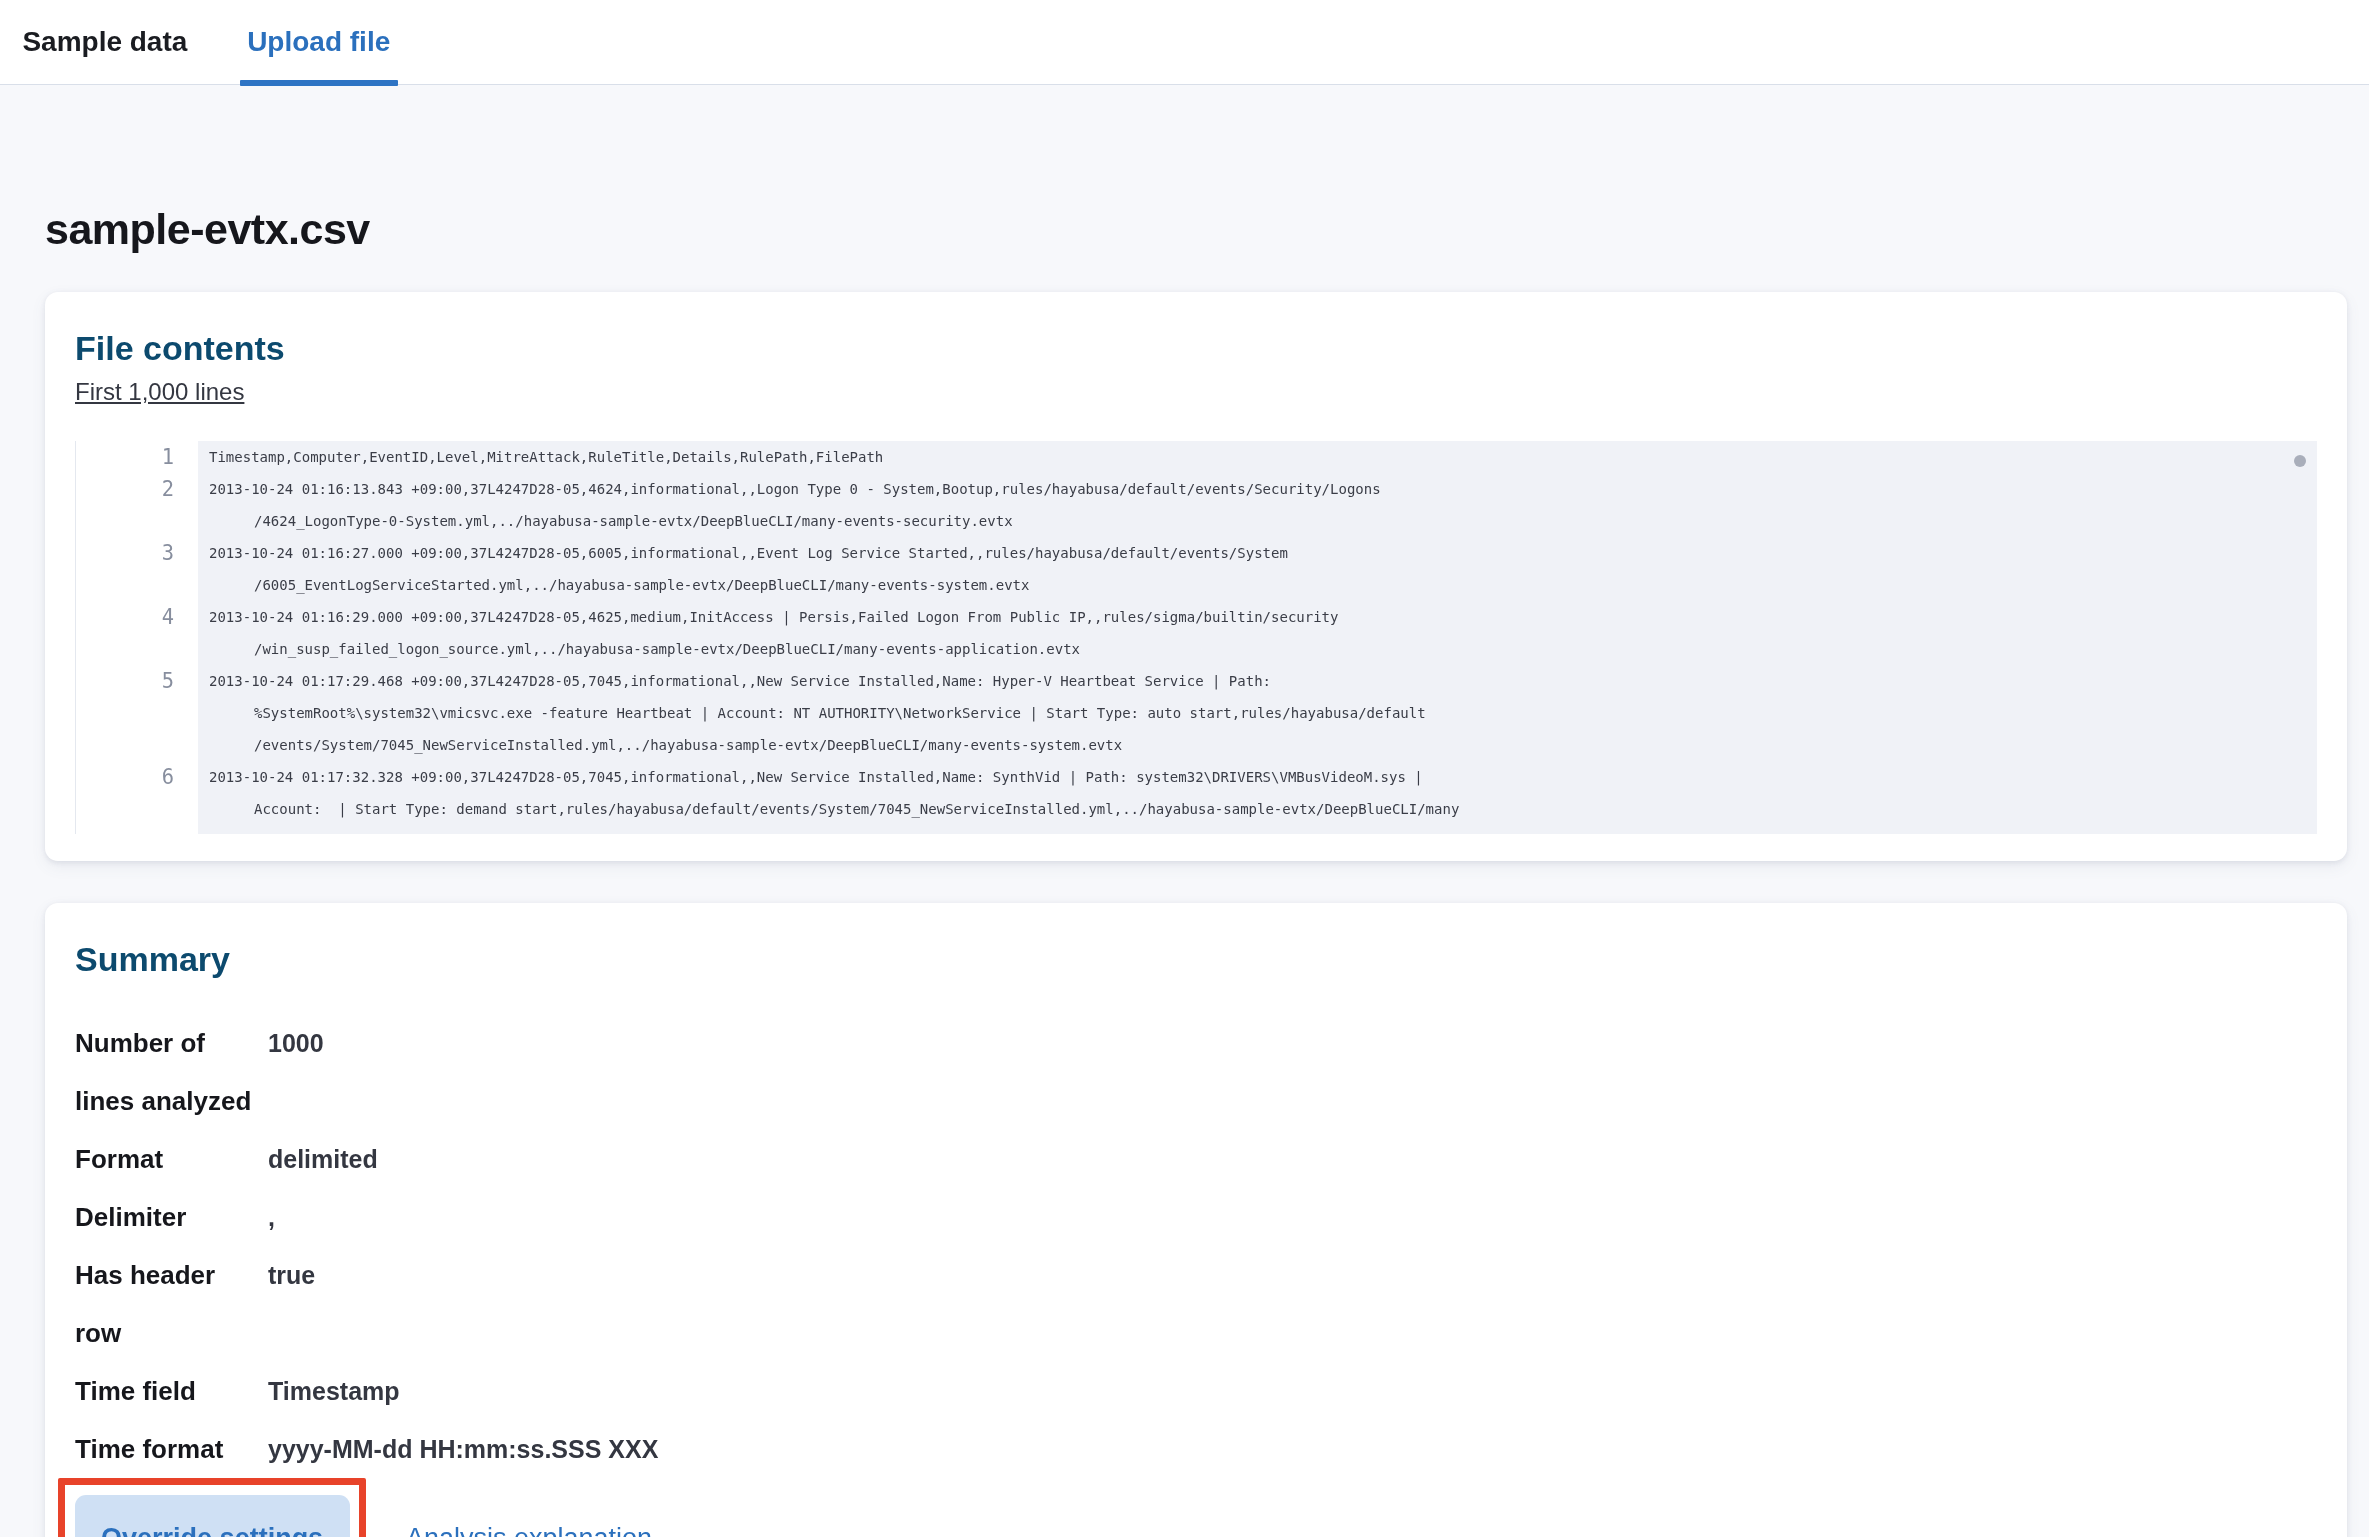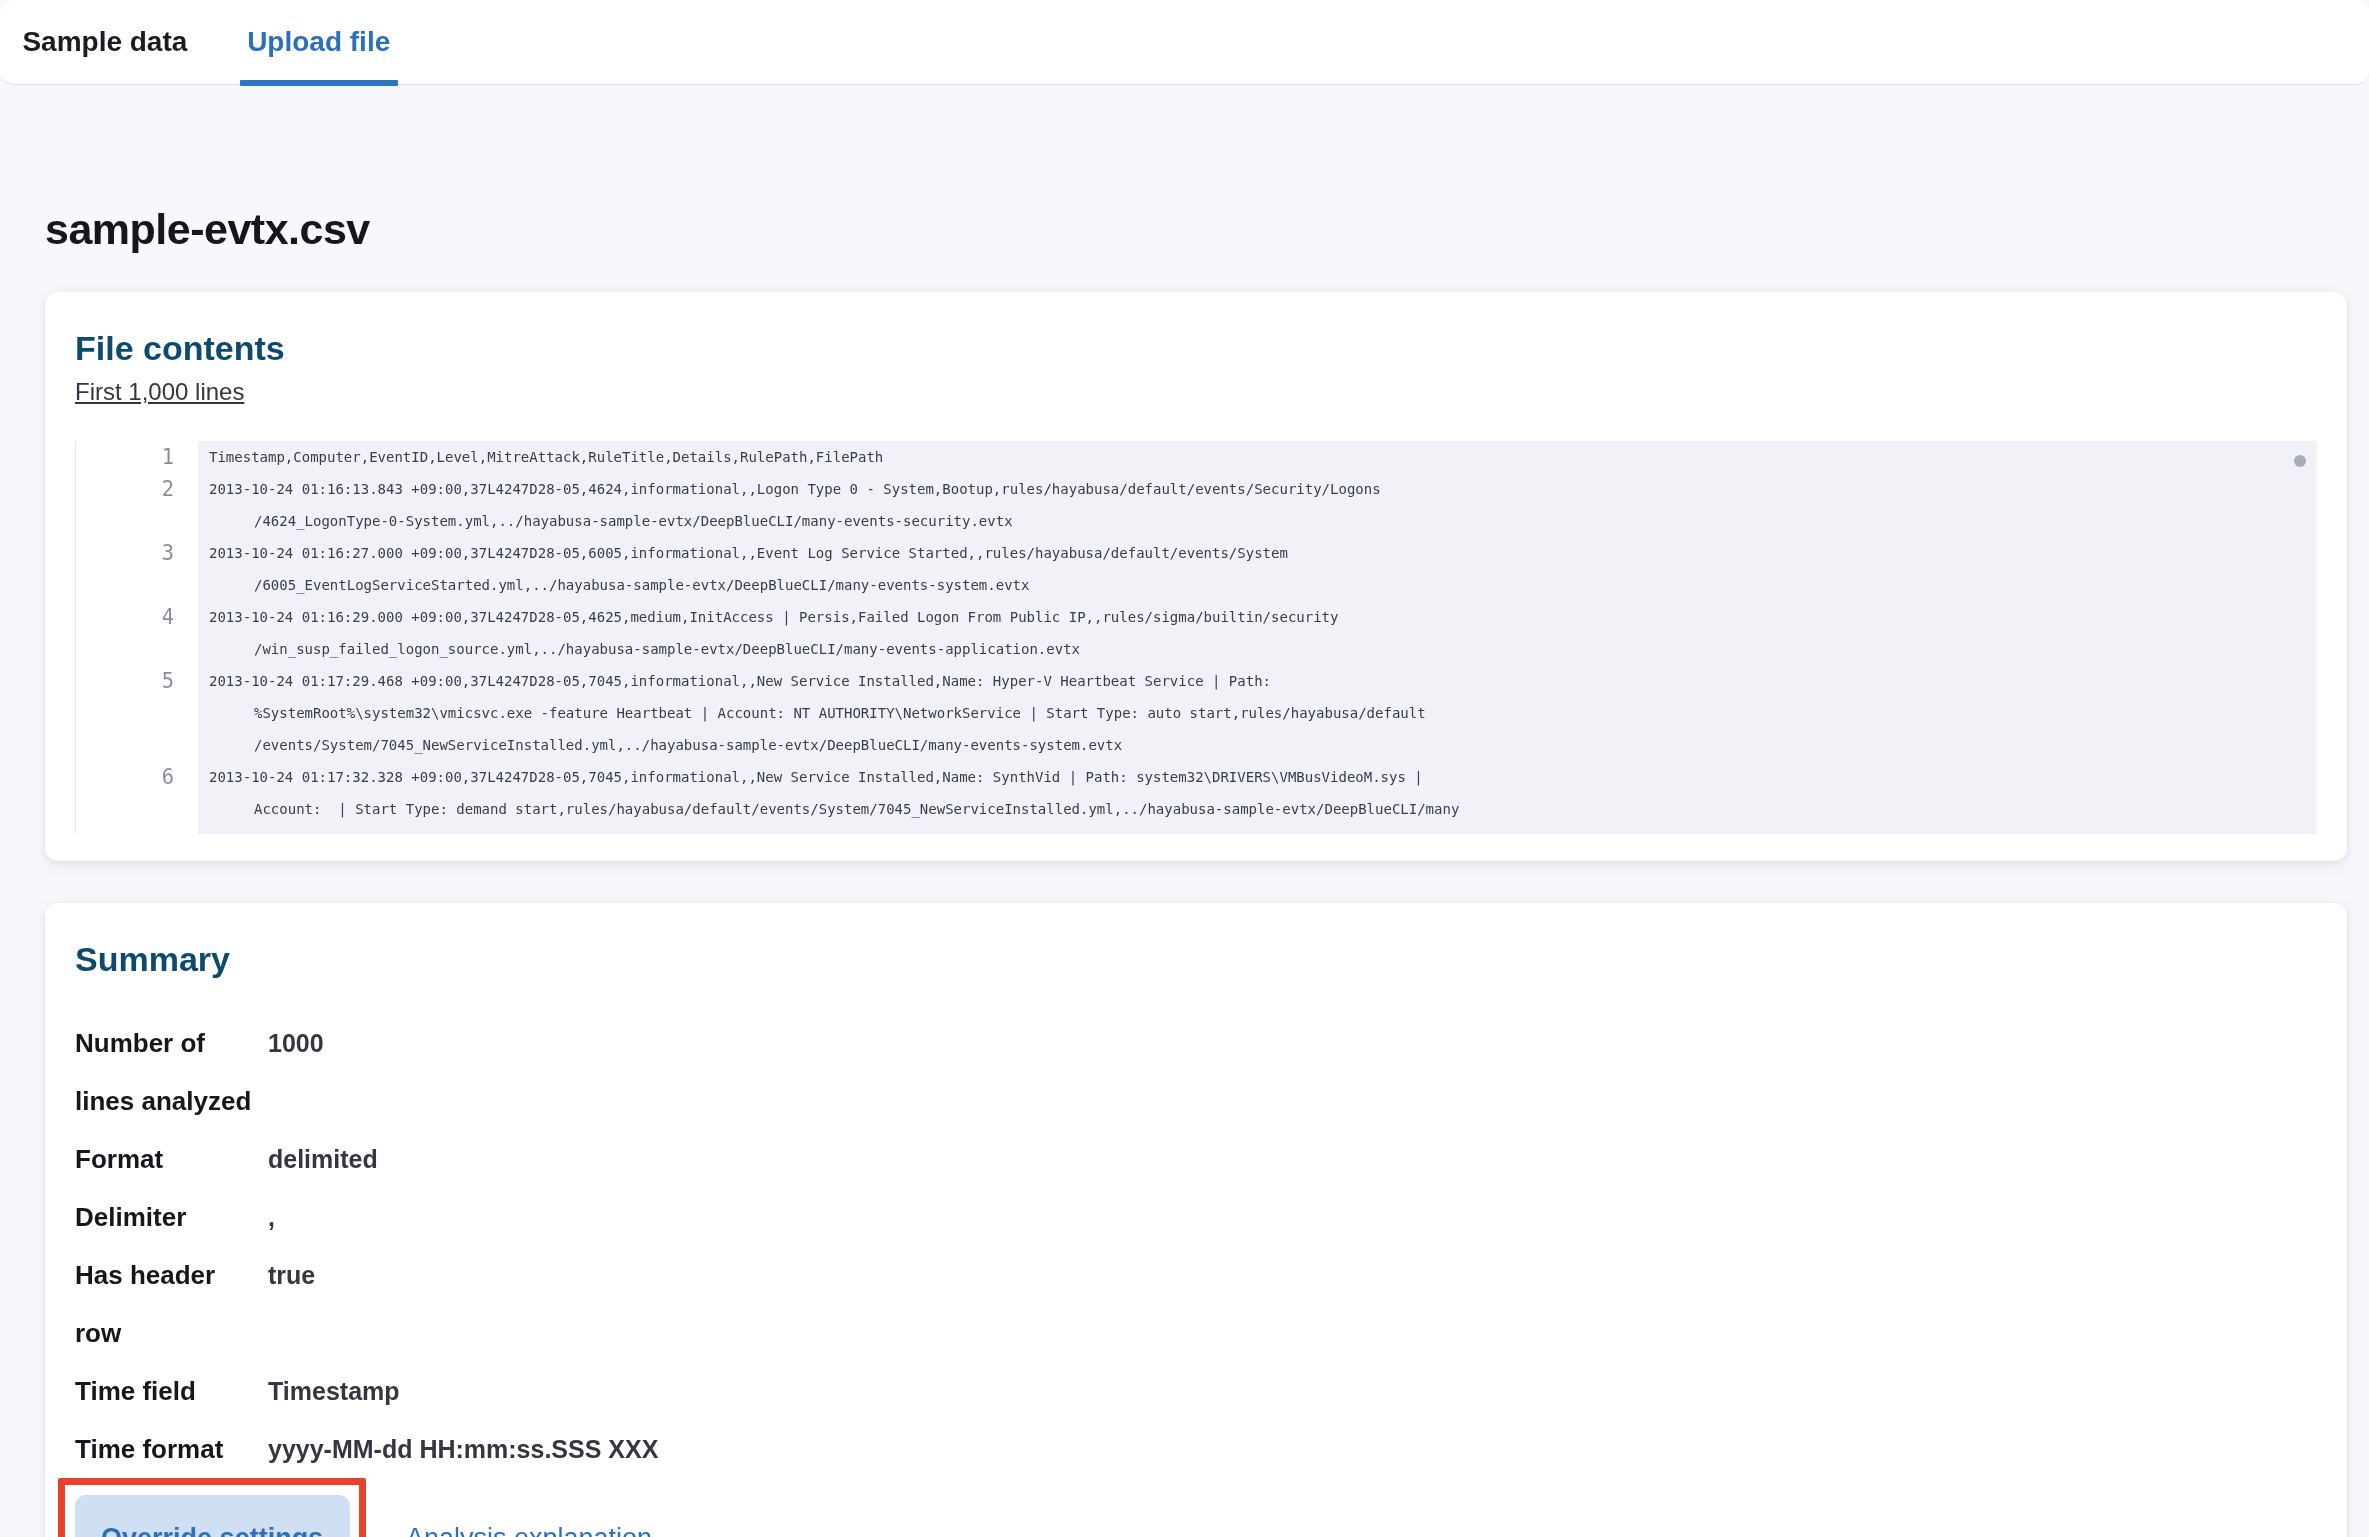--- a/index.html
+++ b/index.html
@@ -3,21 +3,21 @@
 <meta charset="utf-8">
 <style>
   html, body { margin:0; padding:0; background:#f7f8fb; }
   body {
     width:2369px; height:1538px; overflow:hidden; position:relative;
     font-family:"Liberation Sans","DejaVu Sans",sans-serif; color:#1a1c21;
   }
   
   .tabbar {
     background:#ffffff; height:84px; border-bottom:1.9px solid #d9dfe9;
-    display:flex; align-items:stretch; padding:0 15px;border-radius:14px;
+    display:flex; align-items:stretch; padding:0 15px;
   }
   .tab {
     font-size:28px; font-weight:700; display:flex; align-items:center;
     padding:0 7.4px; position:relative; cursor:pointer; color:#1a1c21;
   }
   .tab + .tab { margin-left:45px;text-align:right; }
   .tab.active { color:#2b70bd; }
   .tab.active::after {
     content:""; position:absolute; left:0; right:0; bottom:-1.9px; height:5.6px;
     background:#2e74c4; border-radius:0.9px;

